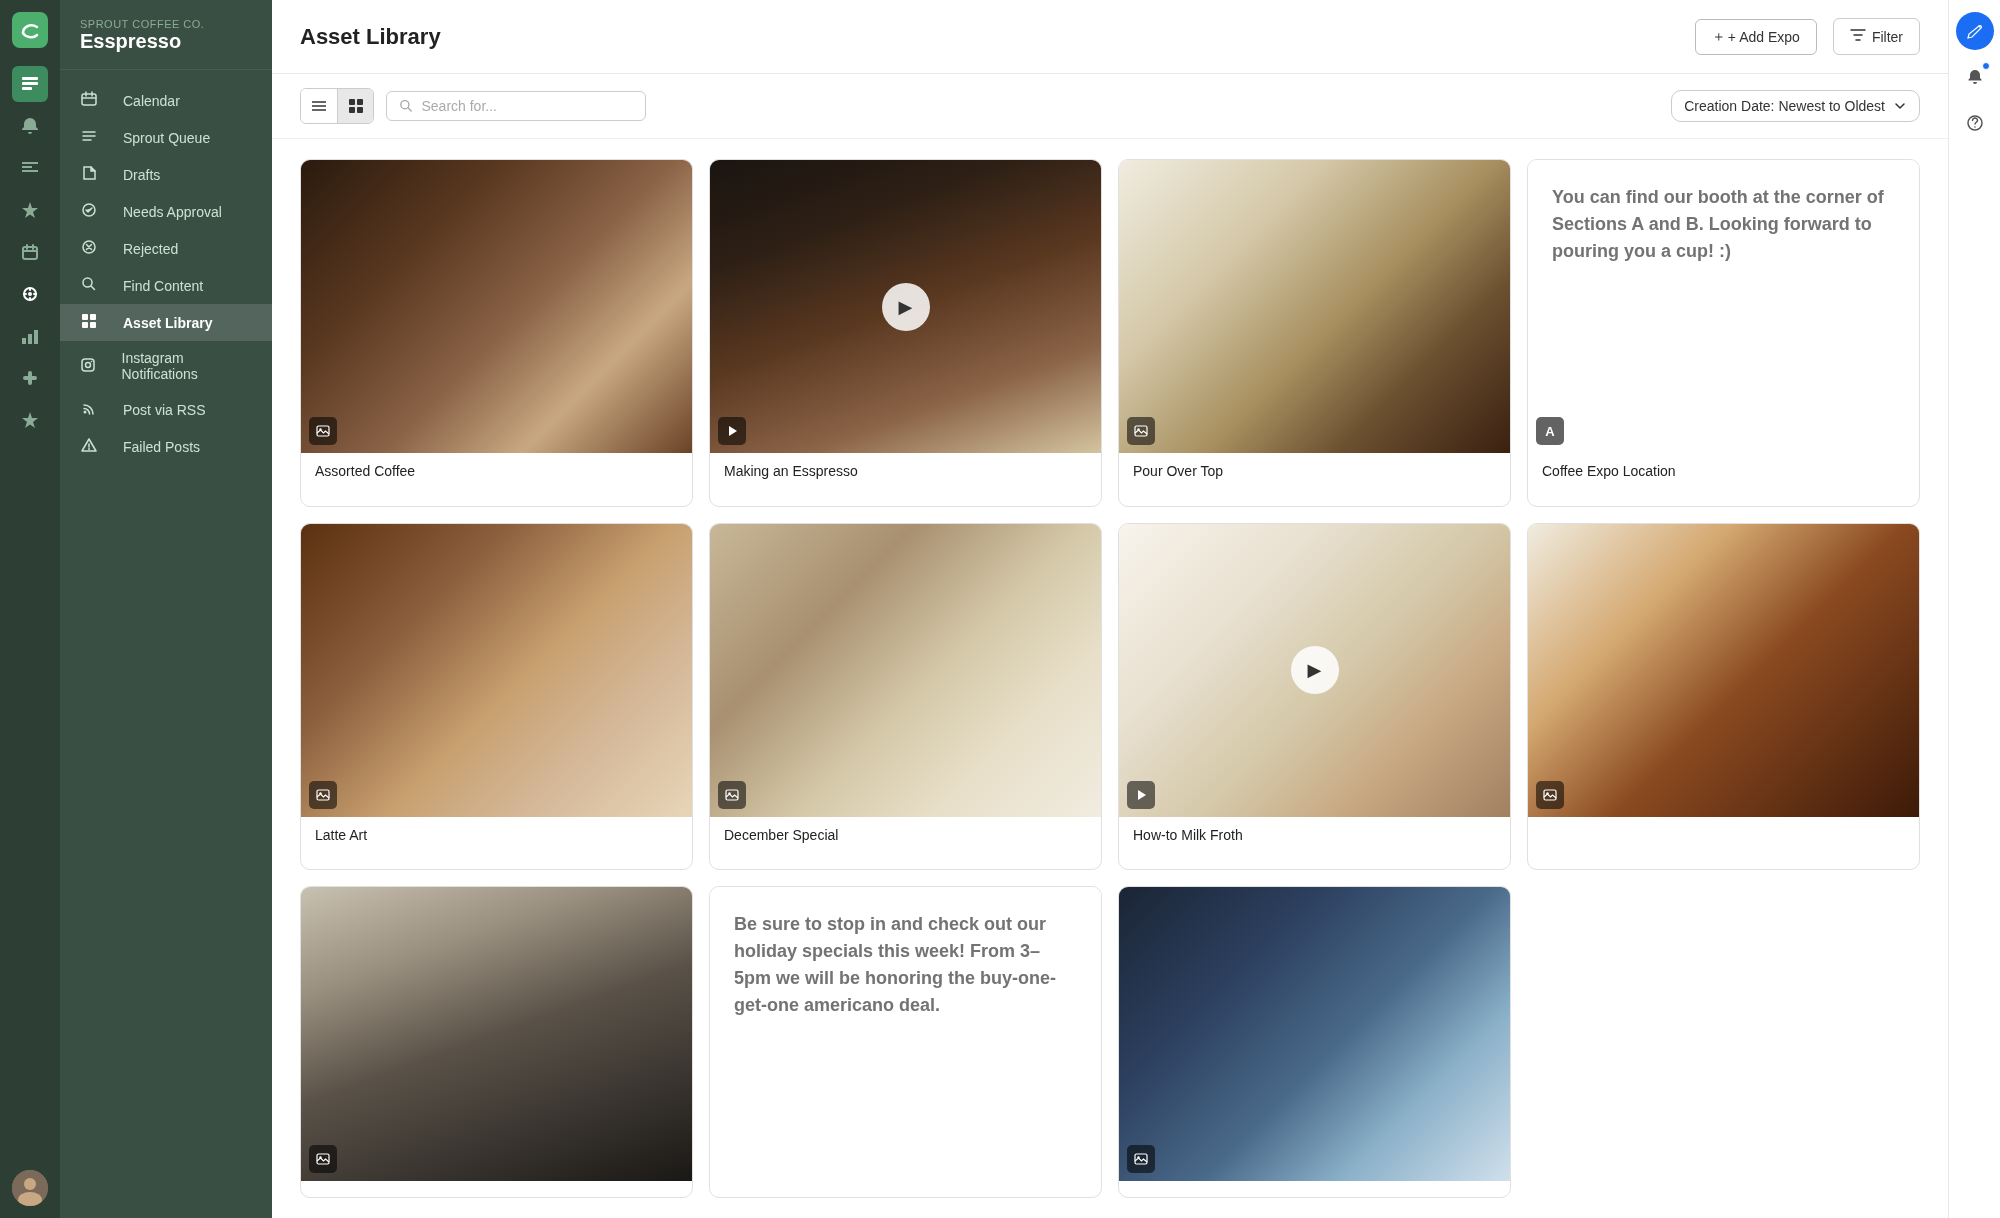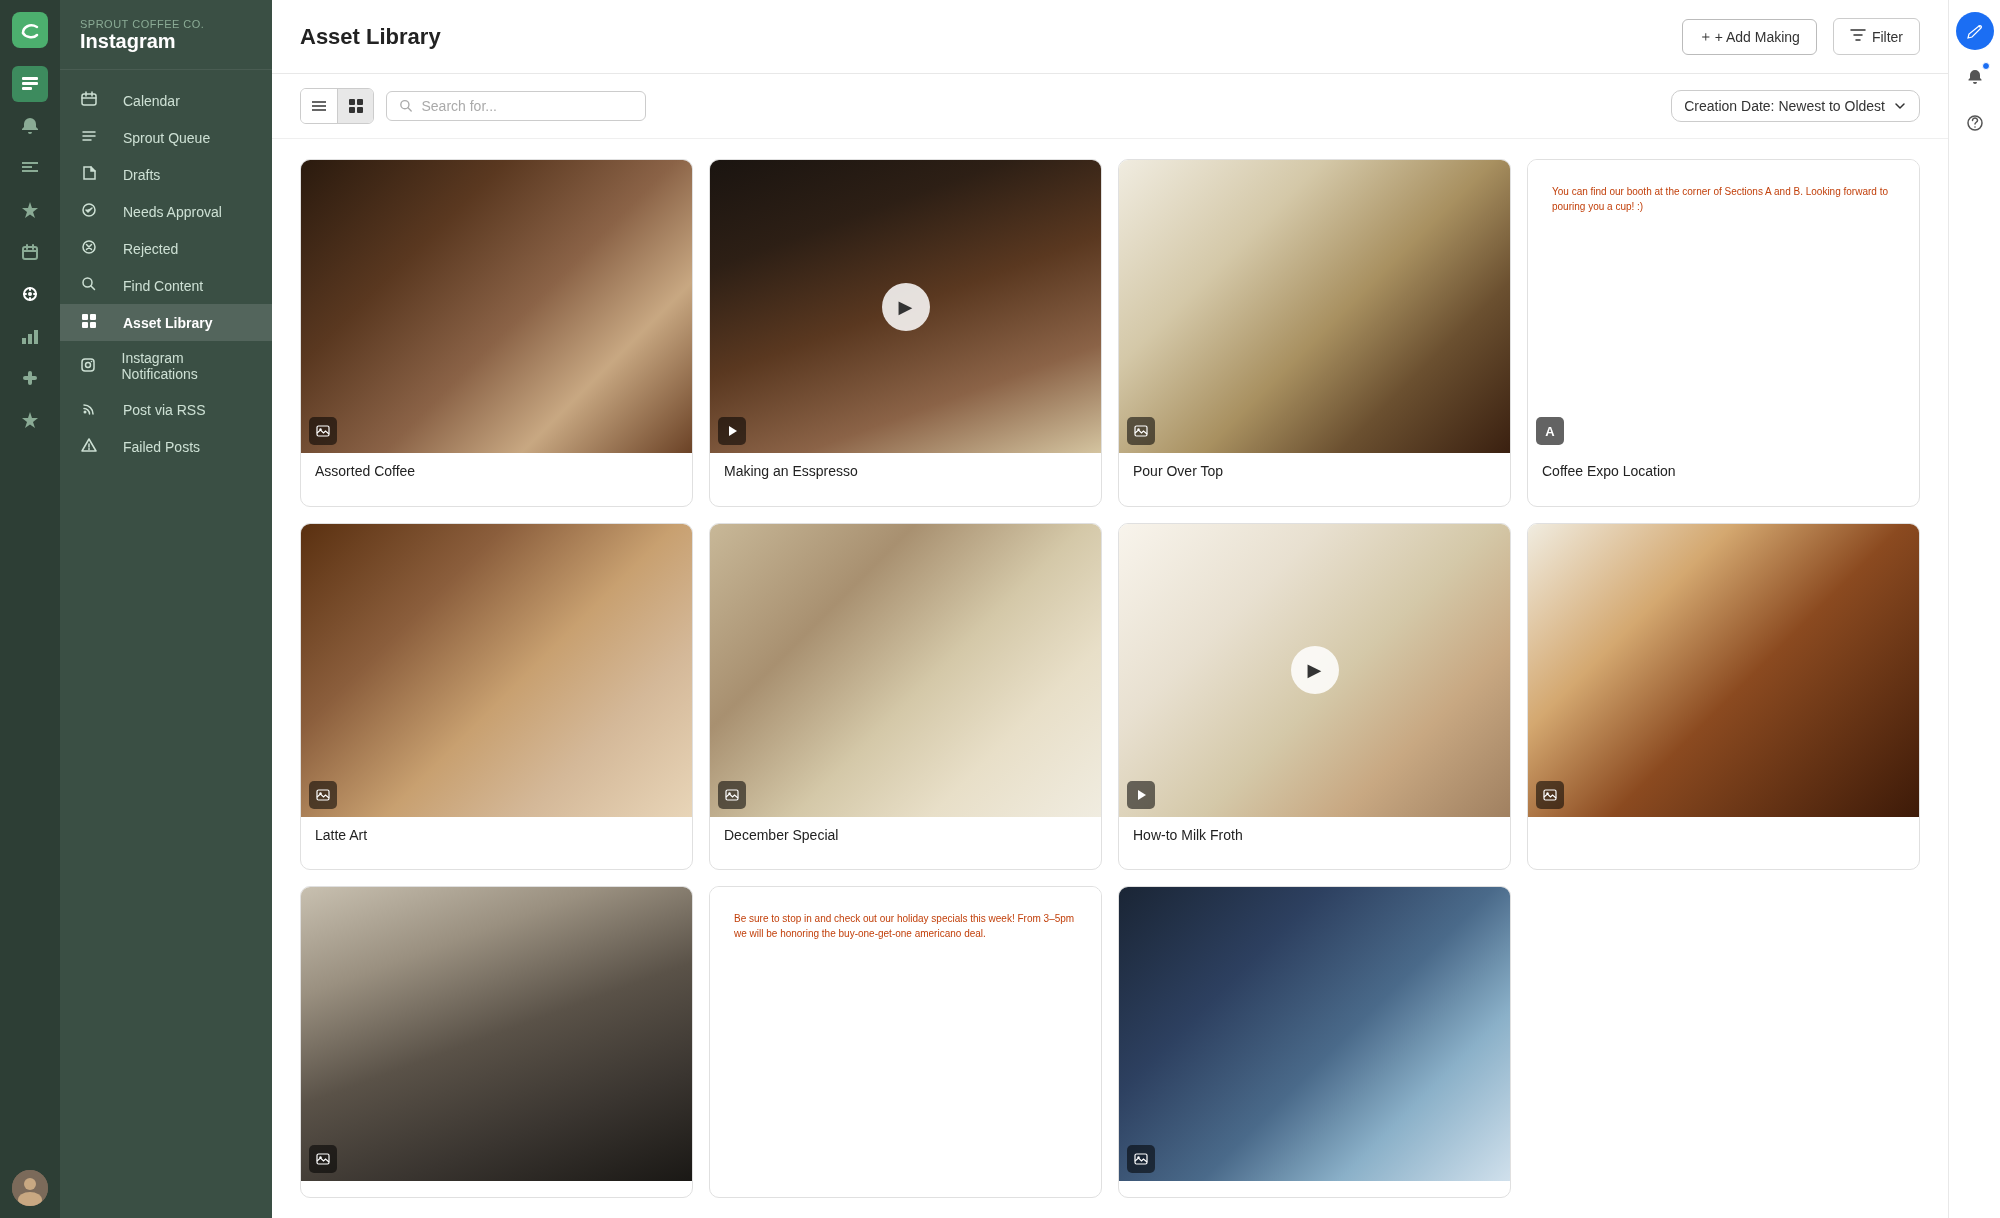--- a/index.html
+++ b/index.html
@@ -202,21 +202,21 @@
     .asset-thumb {
       width: 100%;
       aspect-ratio: 4/3;
       position: relative;
       overflow: hidden;
       background: #c8c8c8;
     }
     .thumb-coffee1 { background: linear-gradient(135deg, #3d2b1a 0%, #6b4226 40%, #8b6347 70%, #5a3820 100%); }
     .thumb-coffee2 { background: linear-gradient(135deg, #1a1a1a 0%, #3d2b1a 30%, #6b4226 60%, #c8a882 100%); }
     .thumb-text { background: #fff; display: flex; align-items: flex-start; padding: 24px; }
-    .text-content { font-size: 10px; color: #c2410c; line-height: 1.5; }
+    .text-content { font-size: 18px; color: #737373; line-height: 1.5; font-weight: bold; }
 
     .play-btn {
       position: absolute;
       top: 50%; left: 50%;
       transform: translate(-50%, -50%);
       width: 48px; height: 48px;
       background: rgba(255,255,255,0.85);
       border-radius: 50%;
       display: flex; align-items: center; justify-content: center;
       font-size: 18px;
@@ -355,21 +355,21 @@
         <rect width="36" height="36" fill="#7b6a5a"></rect>
         <circle cx="18" cy="14" r="6" fill="#c8a882"></circle>
         <ellipse cx="18" cy="30" rx="12" ry="8" fill="#c8a882"></ellipse>
       </svg>
   </div>
 </div>
 
 <div class="sidebar">
   <div class="sidebar-brand">
     <div class="brand-sub">Sprout Coffee Co.</div>
-    <div class="brand-name">Instagram</div>
+    <div class="brand-name">Esspresso</div>
   </div>
   <nav class="sidebar-nav">
     <div class="nav-item">
       <span class="nav-icon">
         <svg width="16" height="16" viewBox="0 0 16 16" fill="currentColor">
             <rect x="1" y="3" width="14" height="11" rx="2" fill="none" stroke="currentColor" stroke-width="1.5"></rect>
             <path d="M1 7h14M5 1v4M11 1v4" stroke="currentColor" stroke-width="1.5" stroke-linecap="round"></path>
           </svg>
       </span>
       <span>Calendar</span>
@@ -460,21 +460,21 @@
     </div>
   </nav>
 </div>
 
 <div class="main-content">
 
   <div class="top-bar">
     <h1 class="page-title">Asset Library</h1>
     <button class="btn btn-primary">
       <span>＋</span>
-      <span style="margin-left:-4px">+ Add Making</span>
+      <span style="margin-left:-4px">+ Add Expo</span>
     </button>
     <button class="btn">
       <span>
         <svg width="16" height="16" viewBox="0 0 16 16" fill="currentColor">
             <path d="M1 3h14M4 8h8M6 13h4" stroke="currentColor" stroke-width="1.5" stroke-linecap="round"></path>
           </svg>
       </span>
       <span>Filter</span>
     </button>
   </div>

